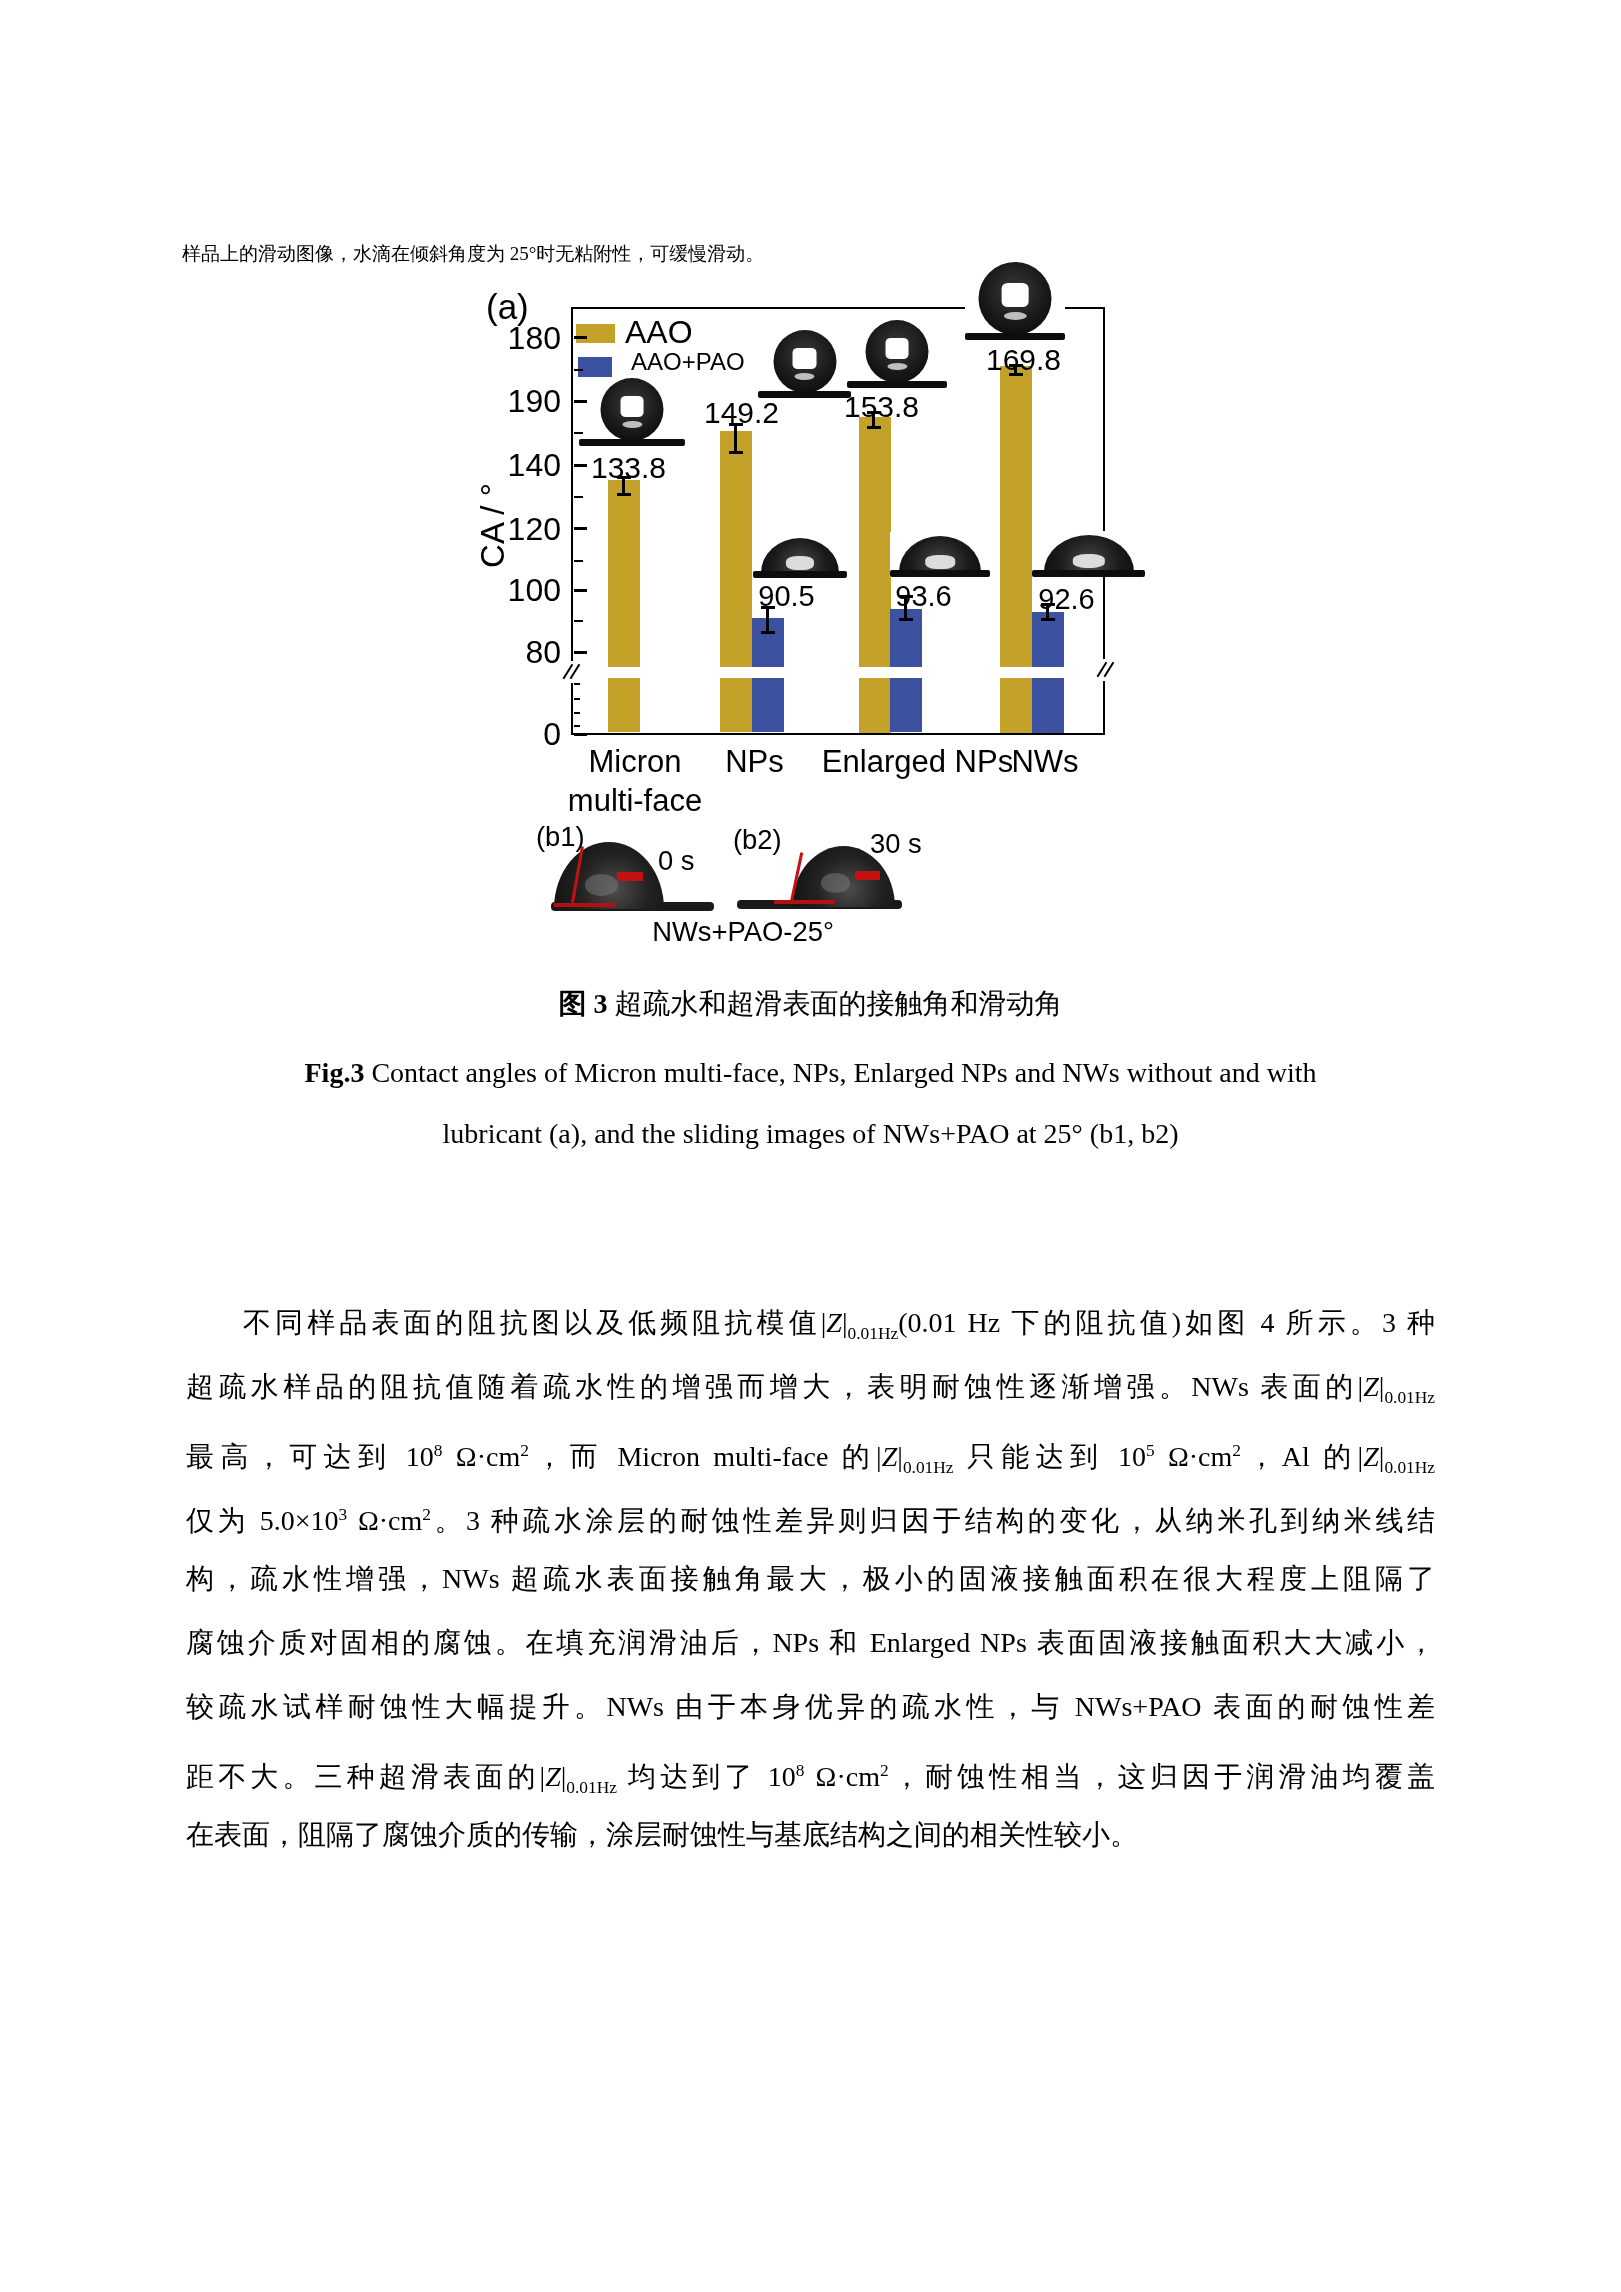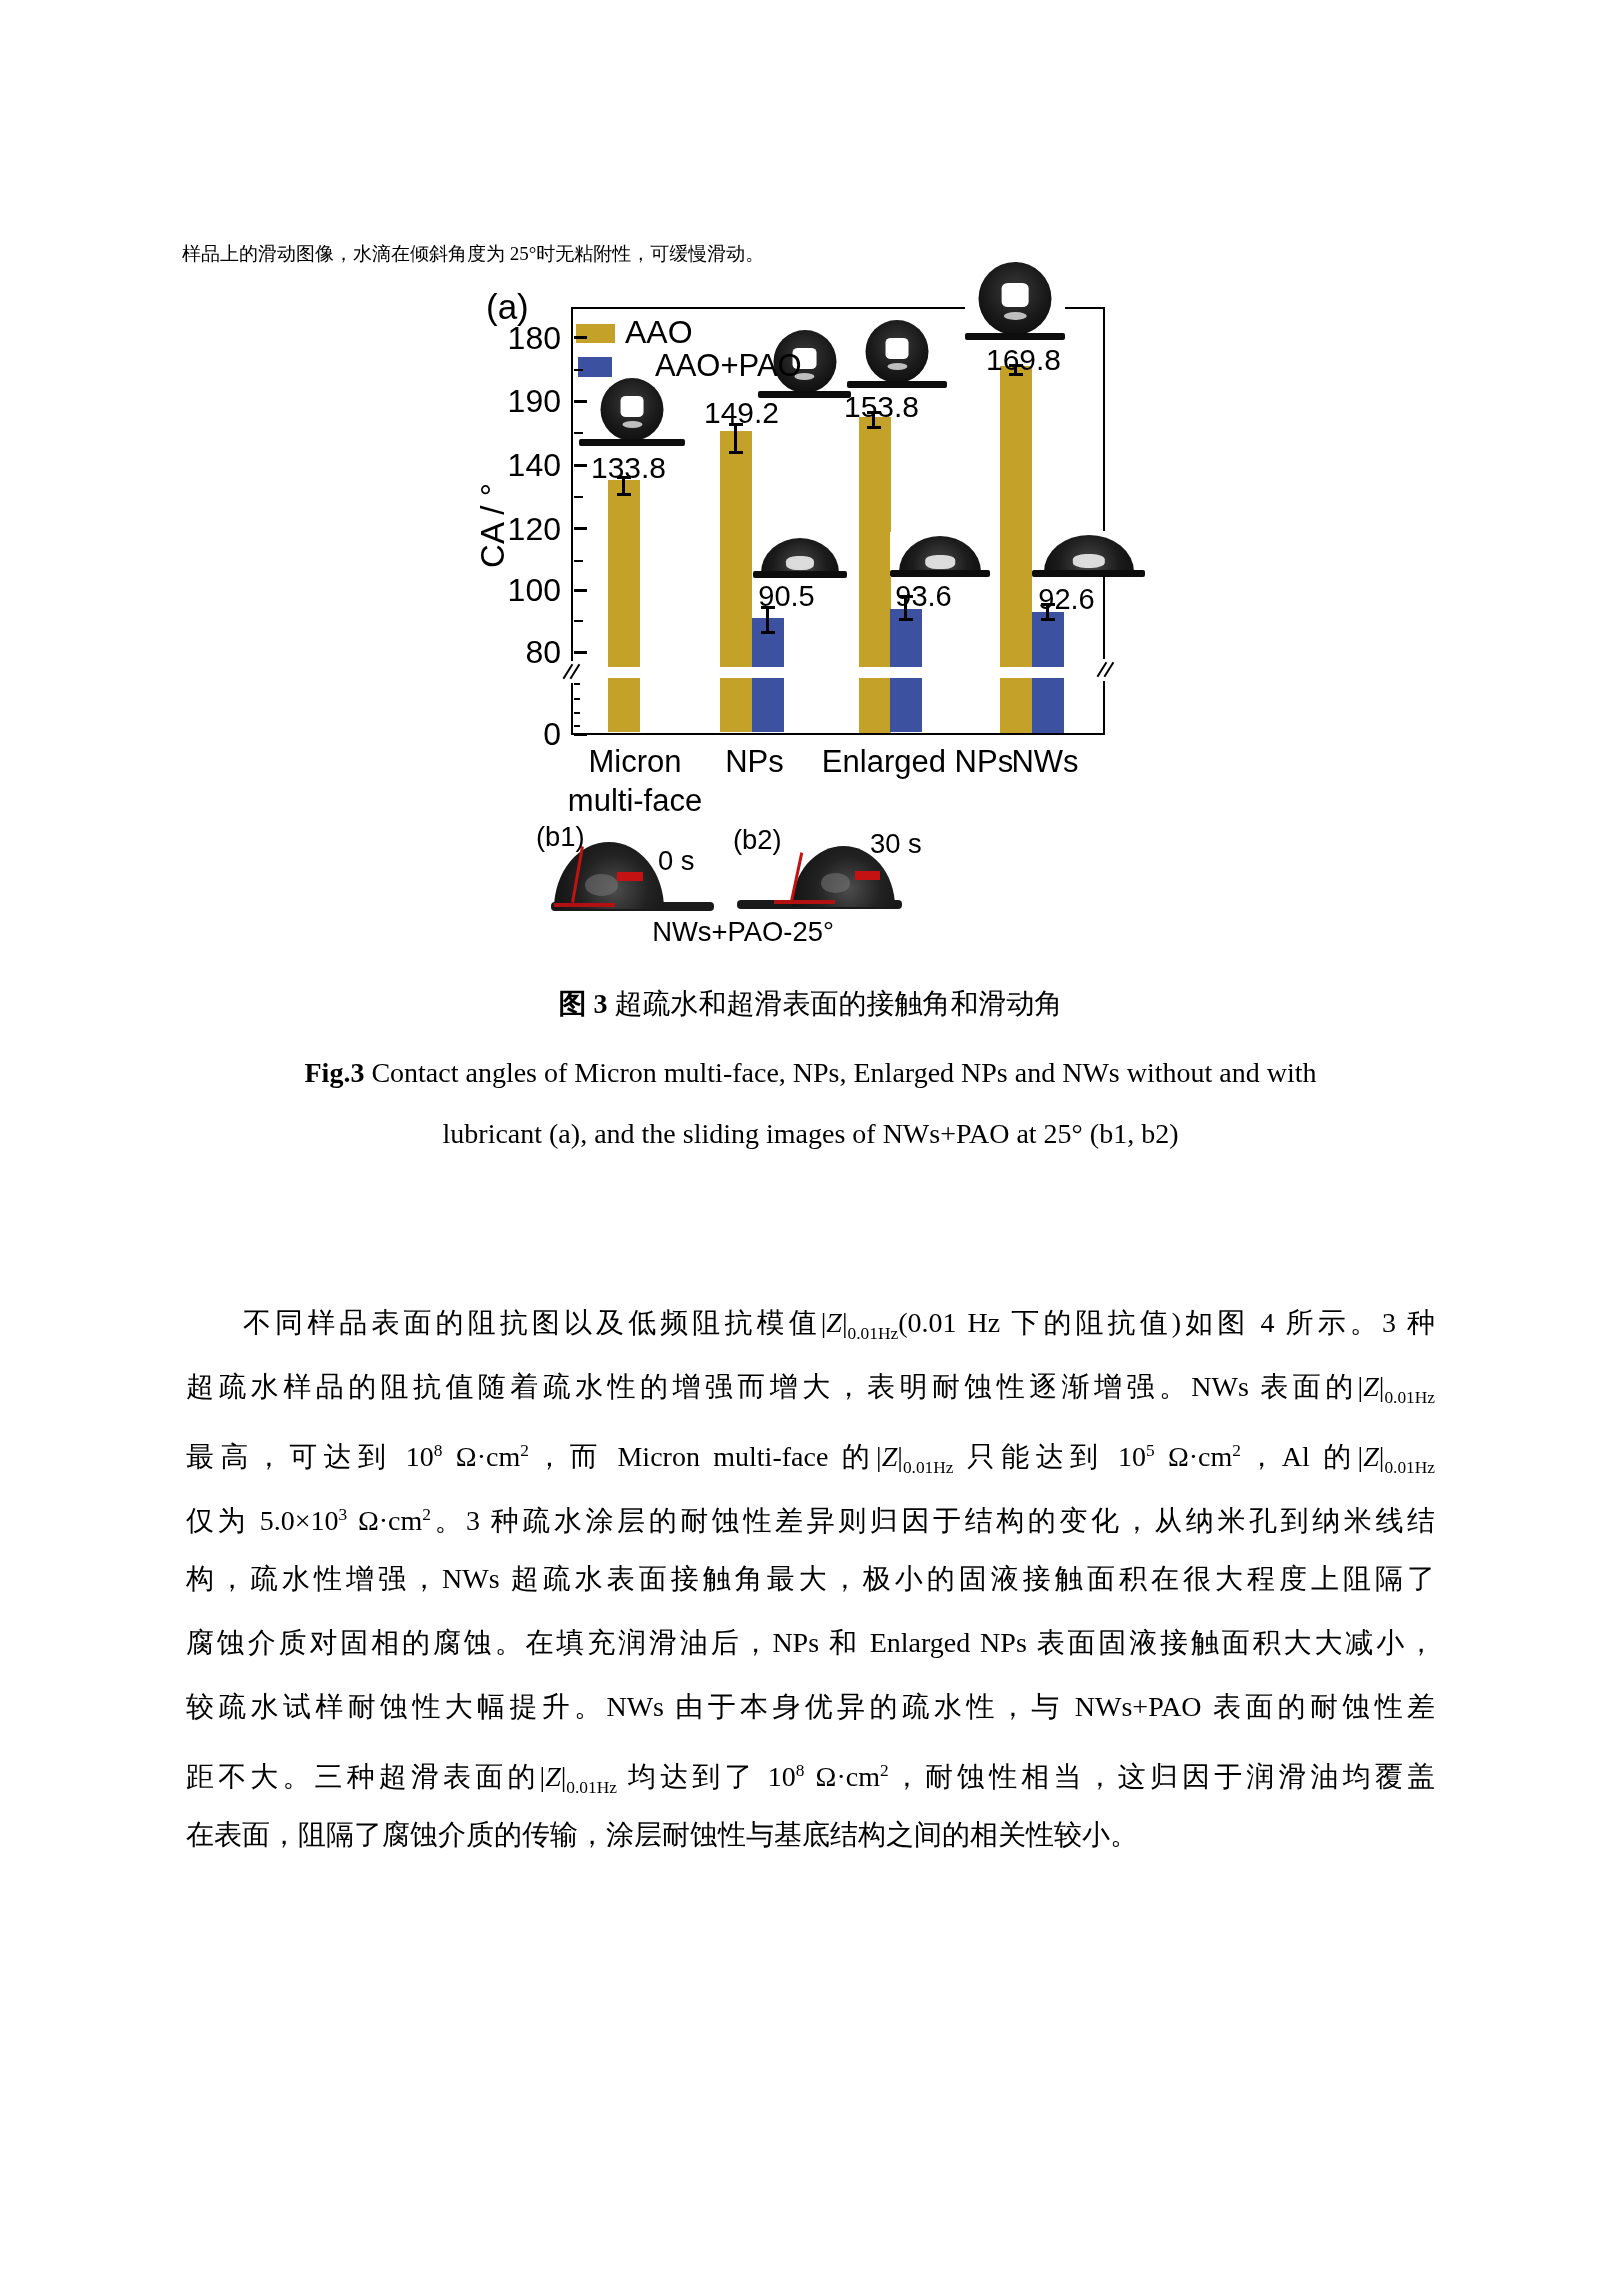--- a/index.html
+++ b/index.html
@@ -66,21 +66,21 @@
 
   <div id="intro" class="abs">样品上的滑动图像，水滴在倾斜角度为 25°时无粘附性，可缓慢滑动。</div>
 
   <div id="panel-a-label" class="abs sans">(a)</div>
   <div id="plot-frame" class="abs"></div>
   <div id="y-axis-title" class="abs sans">CA / °</div>
 
   <div class="abs legend-swatch" style="left: 576px; top: 324px; width: 39px; height: 18.6px; background: rgb(196, 162, 41);"></div>
   <div class="abs sans legend-label" style="left:625px;top:314px;">AAO</div>
   <div class="abs legend-swatch" style="left: 578px; top: 357px; width: 34px; height: 19.6px; background: rgb(60, 81, 160);"></div>
-  <div class="abs sans legend-label" style="left:655px;top:348px;font-size:31px;">AAO+PAO</div>
+  <div class="abs sans legend-label" style="left:631px;top:348px;font-size:24px;">AAO+PAO</div>
 
   <div id="chart-layer">
       <div style="position: absolute; left: 490px; top: 716px; width: 71px; height: 35px; text-align: right; font: 32px &quot;Liberation Sans&quot;, sans-serif; z-index: 6;">0</div>
       <div style="position: absolute; left: 574px; top: 733px; width: 12.7px; height: 2.9px; background: rgb(0, 0, 0); z-index: 6;"></div>
       <div style="position: absolute; left: 490px; top: 634px; width: 71px; height: 35px; text-align: right; font: 32px &quot;Liberation Sans&quot;, sans-serif; z-index: 6;">80</div>
       <div style="position: absolute; left: 574px; top: 651px; width: 12.7px; height: 2.9px; background: rgb(0, 0, 0); z-index: 6;"></div>
       <div style="position: absolute; left: 490px; top: 572px; width: 71px; height: 35px; text-align: right; font: 32px &quot;Liberation Sans&quot;, sans-serif; z-index: 6;">100</div>
       <div style="position: absolute; left: 574px; top: 589px; width: 12.7px; height: 2.9px; background: rgb(0, 0, 0); z-index: 6;"></div>
       <div style="position: absolute; left: 490px; top: 511px; width: 71px; height: 35px; text-align: right; font: 32px &quot;Liberation Sans&quot;, sans-serif; z-index: 6;">120</div>
       <div style="position: absolute; left: 574px; top: 527px; width: 12.7px; height: 2.9px; background: rgb(0, 0, 0); z-index: 6;"></div>

